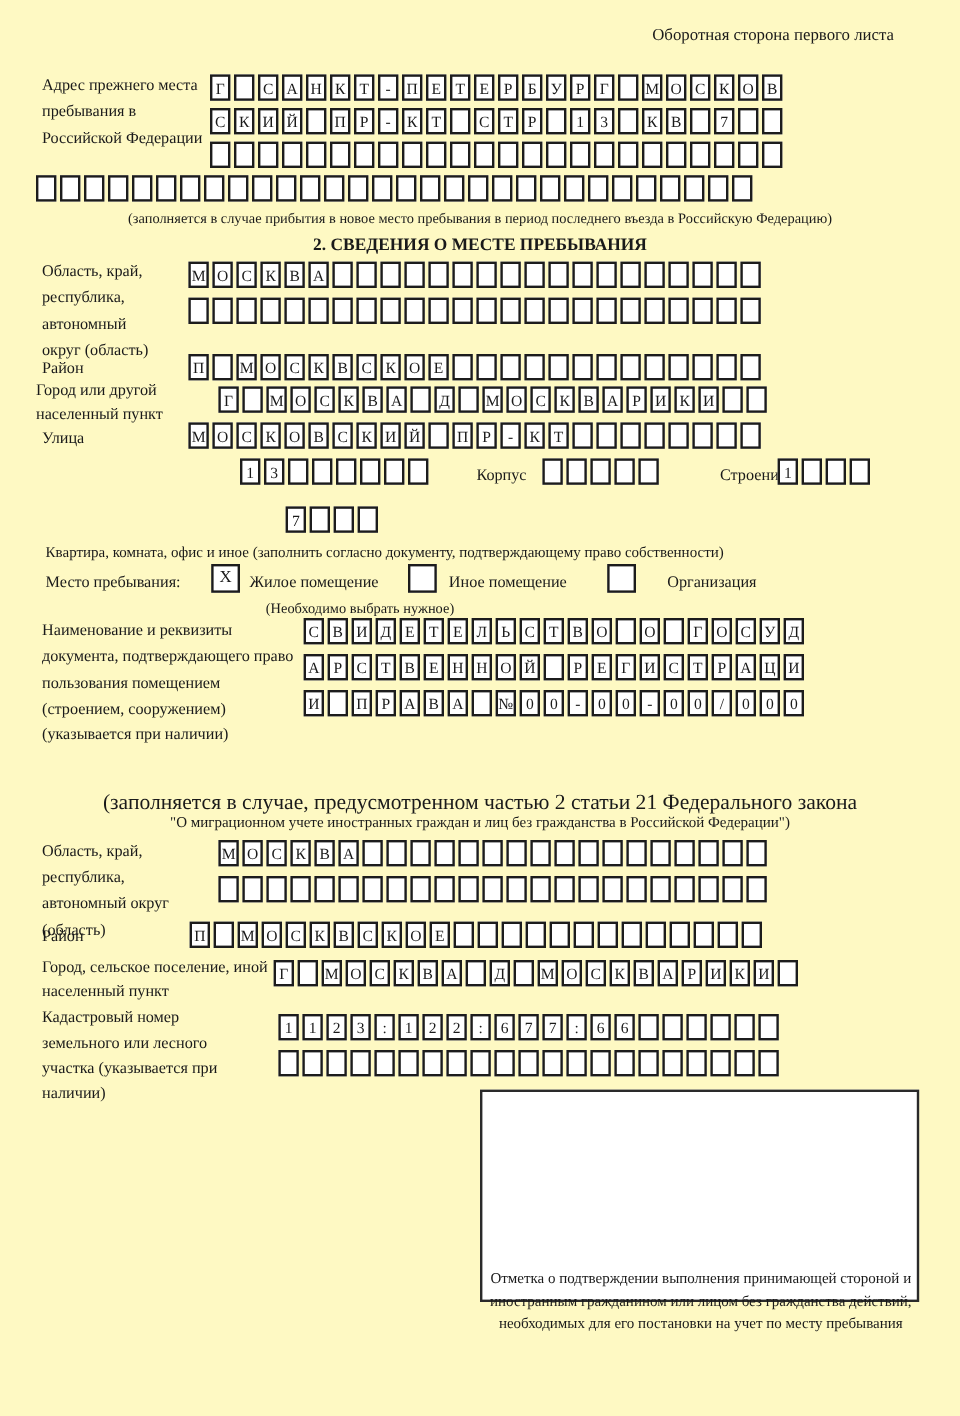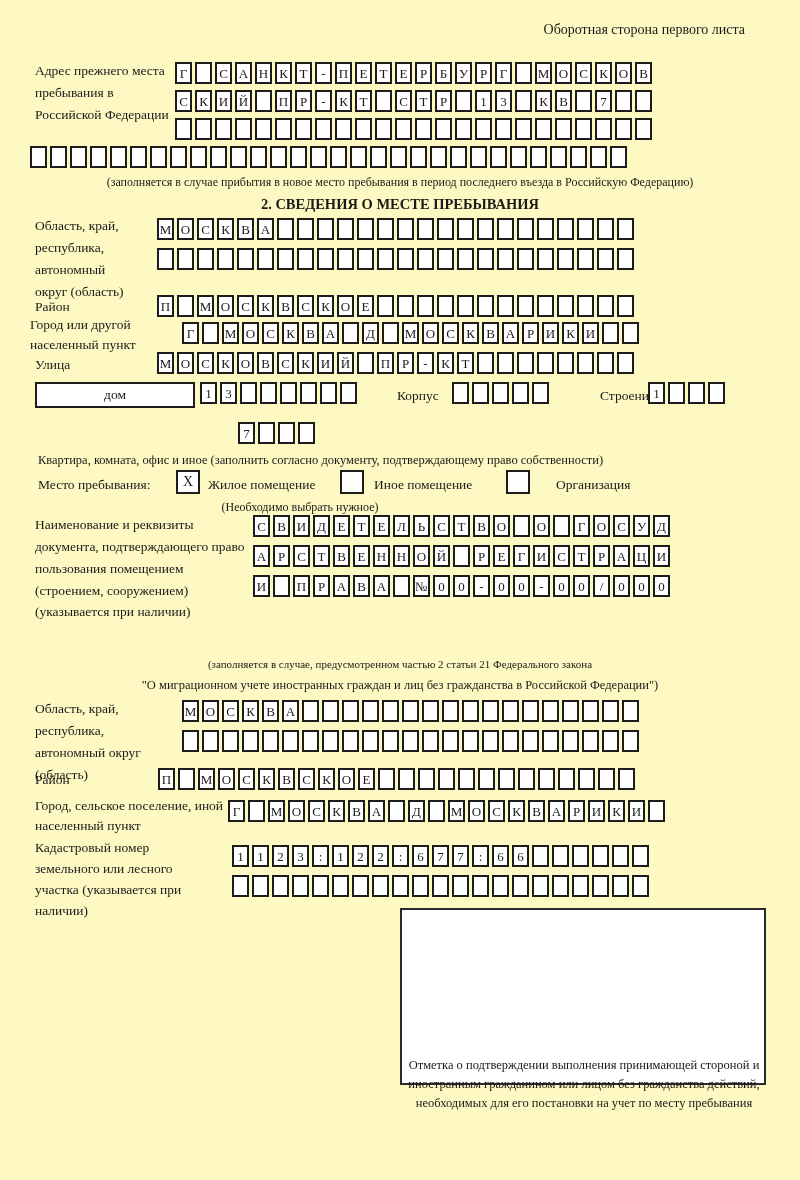--- a/index.html
+++ b/index.html
@@ -281,21 +281,20 @@
       <span class="cell"></span>
       <span class="cell"></span>
       <span class="cell"></span>
       <span class="cell"></span>
       <span class="cell"></span>
       <span class="cell"></span>
       <span class="cell"></span>
       <span class="cell"></span>
     </div>
 
-  <div class="abs bigbox" style="left:35px; top:382px; width:160px;">дом</div>
   <div class="abs cellrow" style="left:200px; top:382px;">
       <span class="cell">1</span>
       <span class="cell">3</span>
       <span class="cell"></span>
       <span class="cell"></span>
       <span class="cell"></span>
       <span class="cell"></span>
       <span class="cell"></span>
       <span class="cell"></span>
     </div>
@@ -396,21 +395,21 @@
       <span class="cell">0</span>
       <span class="cell">-</span>
       <span class="cell">0</span>
       <span class="cell">0</span>
       <span class="cell">/</span>
       <span class="cell">0</span>
       <span class="cell">0</span>
       <span class="cell">0</span>
     </div>
 
-  <div class="abs caption center" style="left:0px; top:658px; font-size:11px;">(заполняется в случае, предусмотренном частью 2 статьи 21 Федерального закона</div>
+  <div class="abs caption center" style="left:0px; top:658px; font-size:18px;">(заполняется в случае, предусмотренном частью 2 статьи 21 Федерального закона</div>
   <div class="abs caption center" style="left:0px; top:678px; font-size:12.5px;">"О миграционном учете иностранных граждан и лиц без гражданства в Российской Федерации")</div>
 
   <div class="abs lbl" style="left:35px; top:698px; width:142px;">Область, край, республика, автономный округ (область)</div>
   <div class="abs cellrow" style="left:182px; top:700px;">
       <span class="cell">М</span>
       <span class="cell">О</span>
       <span class="cell">С</span>
       <span class="cell">К</span>
       <span class="cell">В</span>
       <span class="cell">А</span>

